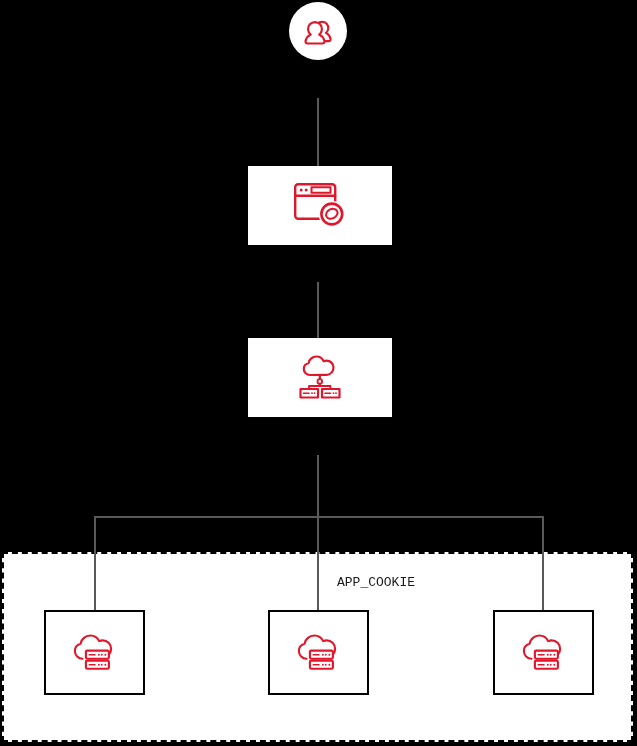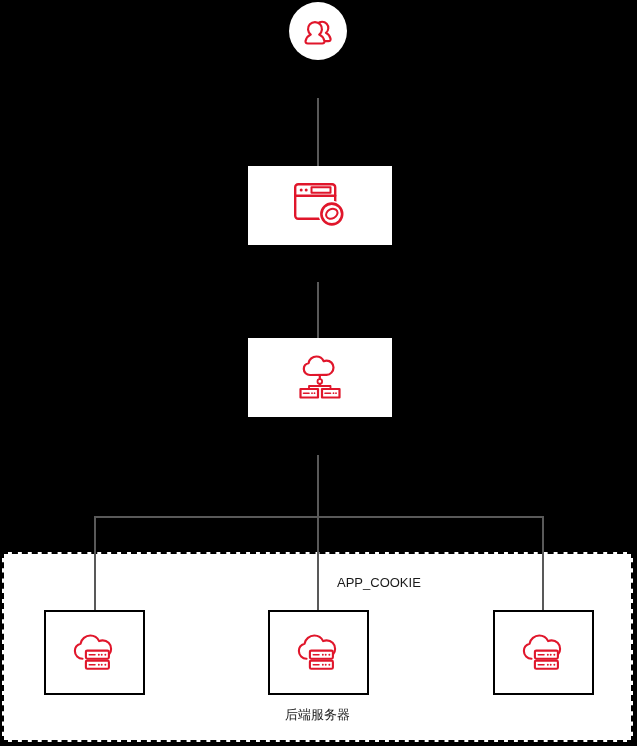--- a/index.html
+++ b/index.html
@@ -7,21 +7,21 @@
     --node-fill:#ffffff;
     --icon-accent:#e0162b;
     --connector:#595959;
     --border:#000000;
     --text:#1a1a1a;
   }
   html,body{margin:0;padding:0;background:var(--background);}
   .stage{
     position:relative;width:637px;height:746px;
     background:var(--background);overflow:hidden;
-    font-family:Liberation Sans, sans-serif;
+    font-family:Liberation Mono, monospace;
   }
   .node{position:absolute;background:var(--node-fill);display:flex;align-items:center;justify-content:center;}
   .node svg{display:block;color:var(--icon-accent);}
   .circle-node{border-radius:50%;}
   .conn{position:absolute;background:var(--connector);}
   .group{
     position:absolute;left:2px;top:552px;width:627px;height:186px;
     background:var(--node-fill);border:2px dashed var(--border);
   }
   .server-box{
@@ -75,21 +75,20 @@
       <line x1="27" y1="38.2" x2="32.5" y2="38.2" stroke-width="1.6"></line>
       <circle cx="35.5" cy="38.2" r="0.9" fill="currentColor" stroke="none"></circle>
       <circle cx="38" cy="38.2" r="0.9" fill="currentColor" stroke="none"></circle>
     </svg>
   </div>
 
   <div class="conn" style="left:317px;top:455px;width:2px;height:61px;"></div>
 
   <div class="group">
     <div class="lbl lbl-policy" style="left:333px;top:21px;position:absolute;">APP_COOKIE</div>
-    <div class="lbl" style="left:0;top:153px;width:627px;text-align:center;position:absolute;">后端服务器</div>
   </div>
 
   <div class="conn" style="left:94px;top:516px;width:450px;height:2px;"></div>
   <div class="conn" style="left:94px;top:516px;width:2px;height:96px;"></div>
   <div class="conn" style="left:317px;top:516px;width:2px;height:96px;"></div>
   <div class="conn" style="left:542px;top:516px;width:2px;height:96px;"></div>
 
   <div class="node server-box" style="left:44px;">
     <svg width="46" height="46" viewBox="0 0 46 48" fill="none" stroke="currentColor" stroke-width="2.2" stroke-linecap="round" stroke-linejoin="round">
       <path d="M10,30 C5.6,30 2,26.4 2,22 C2,18.3 4.5,15.2 7.9,14.3 C8.8,9.4 13.1,5.8 18.1,5.8 C22.1,5.8 25.6,8.1 27.3,11.6 C28.4,11.1 29.7,10.8 31,10.8 C35.9,10.8 39.8,14.8 39.8,19.7 C39.8,24.1 36.7,27.8 32.5,28.6"></path>

